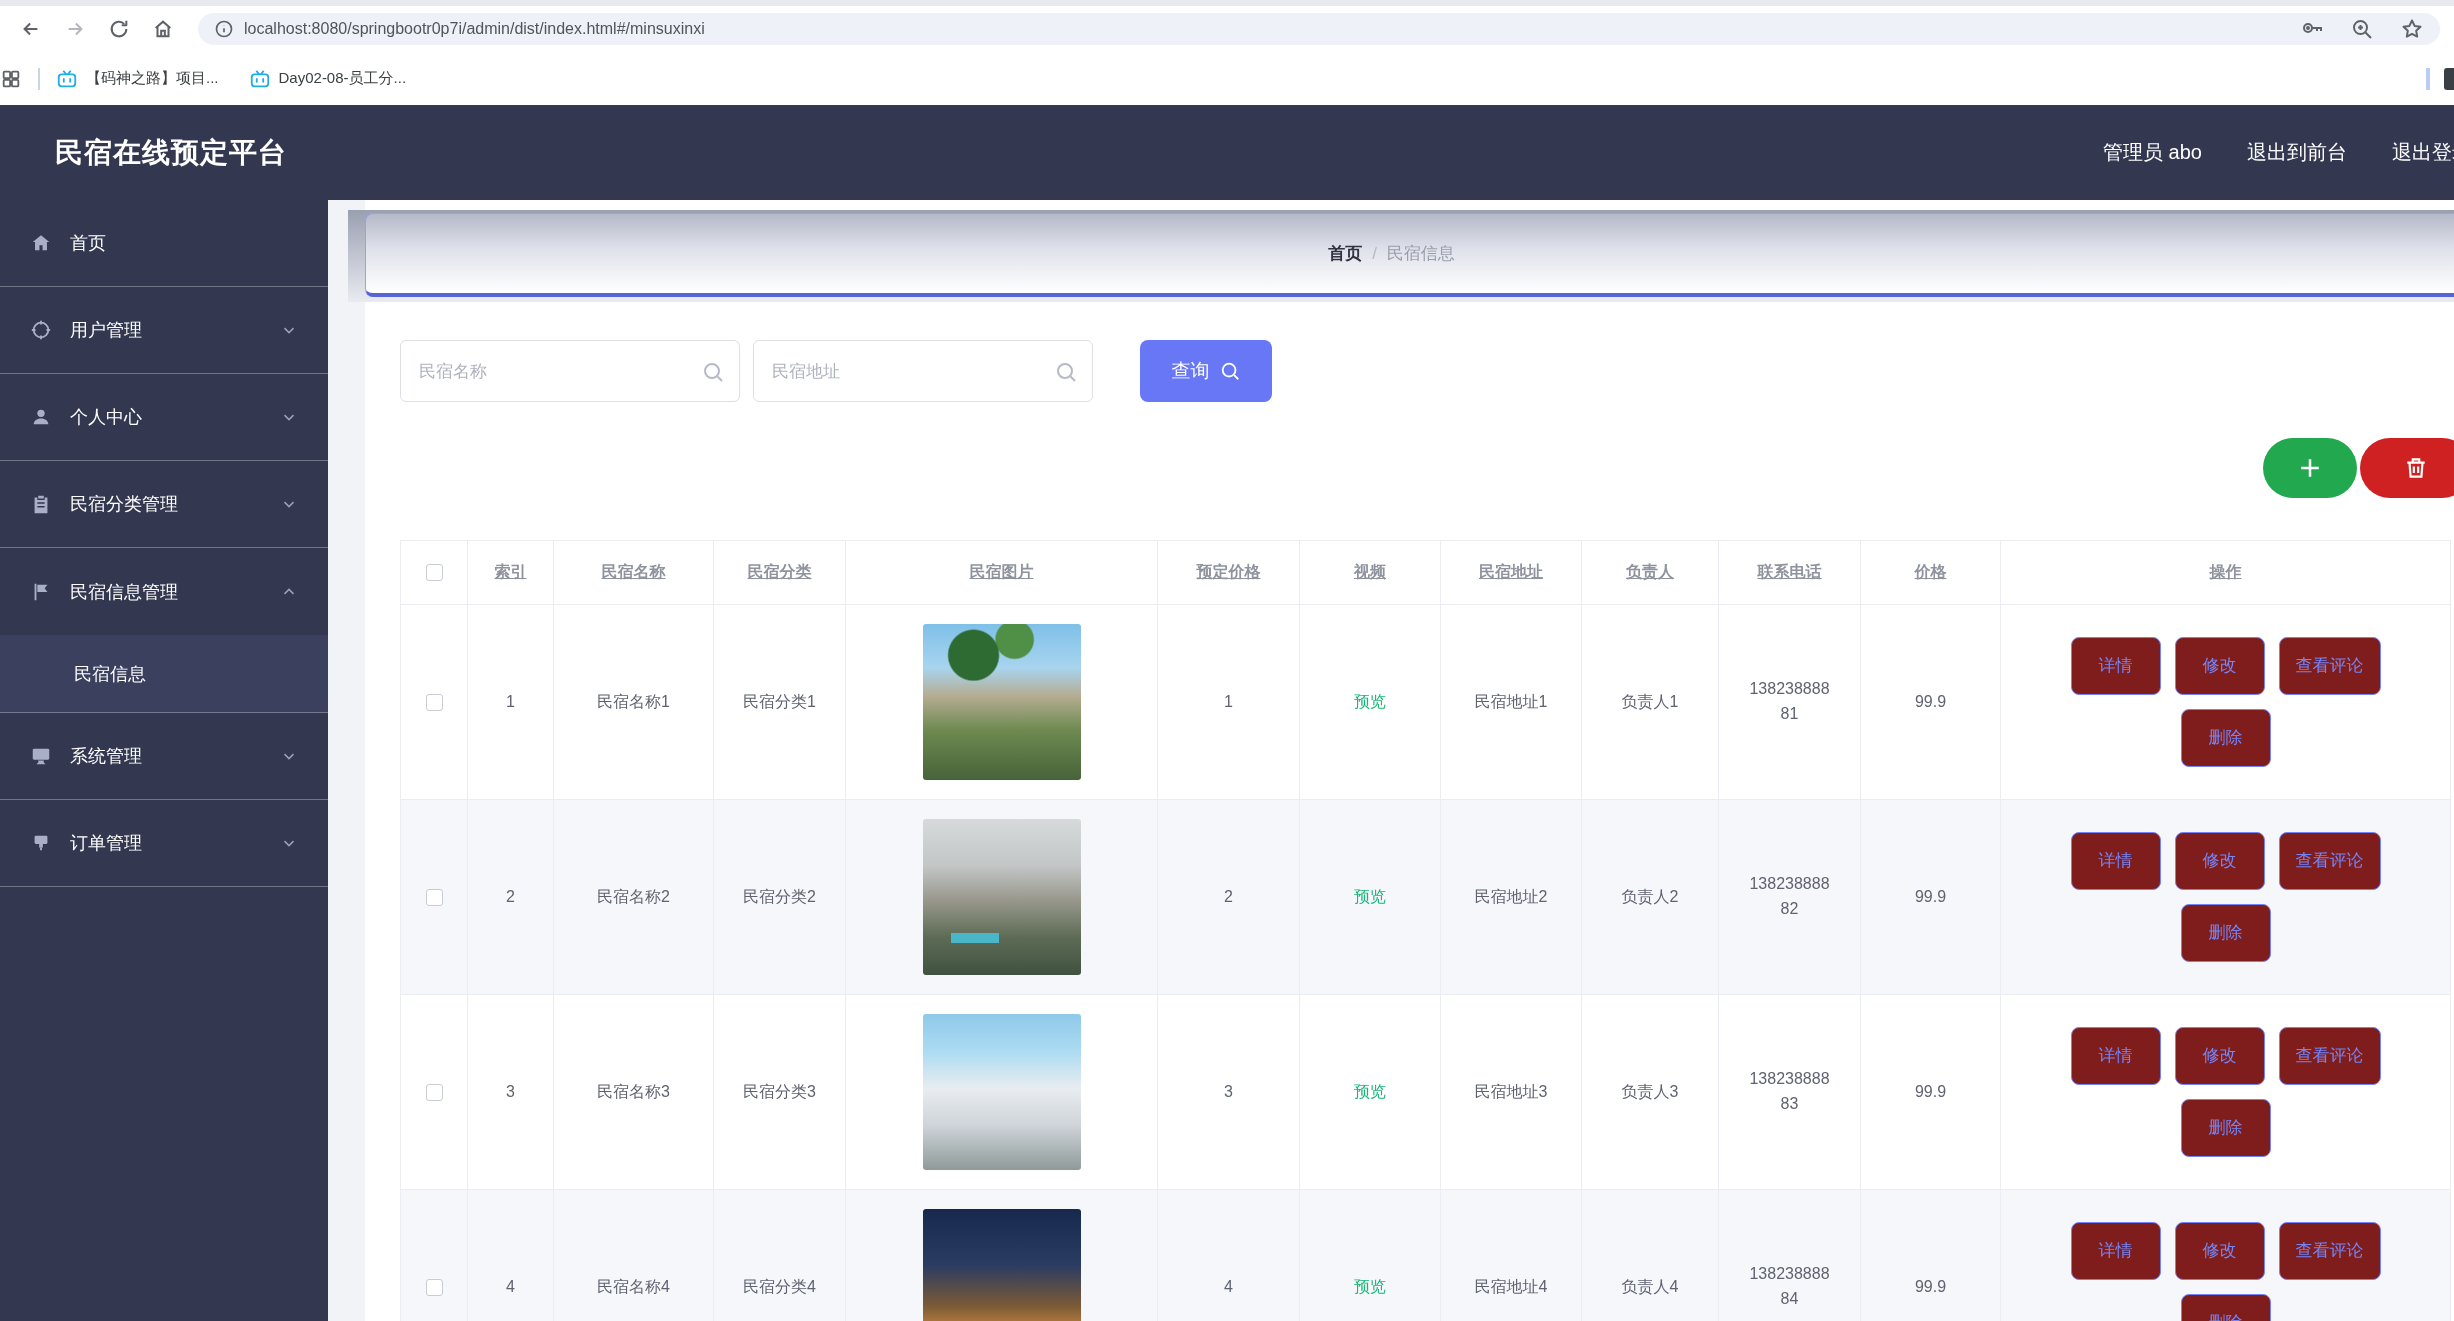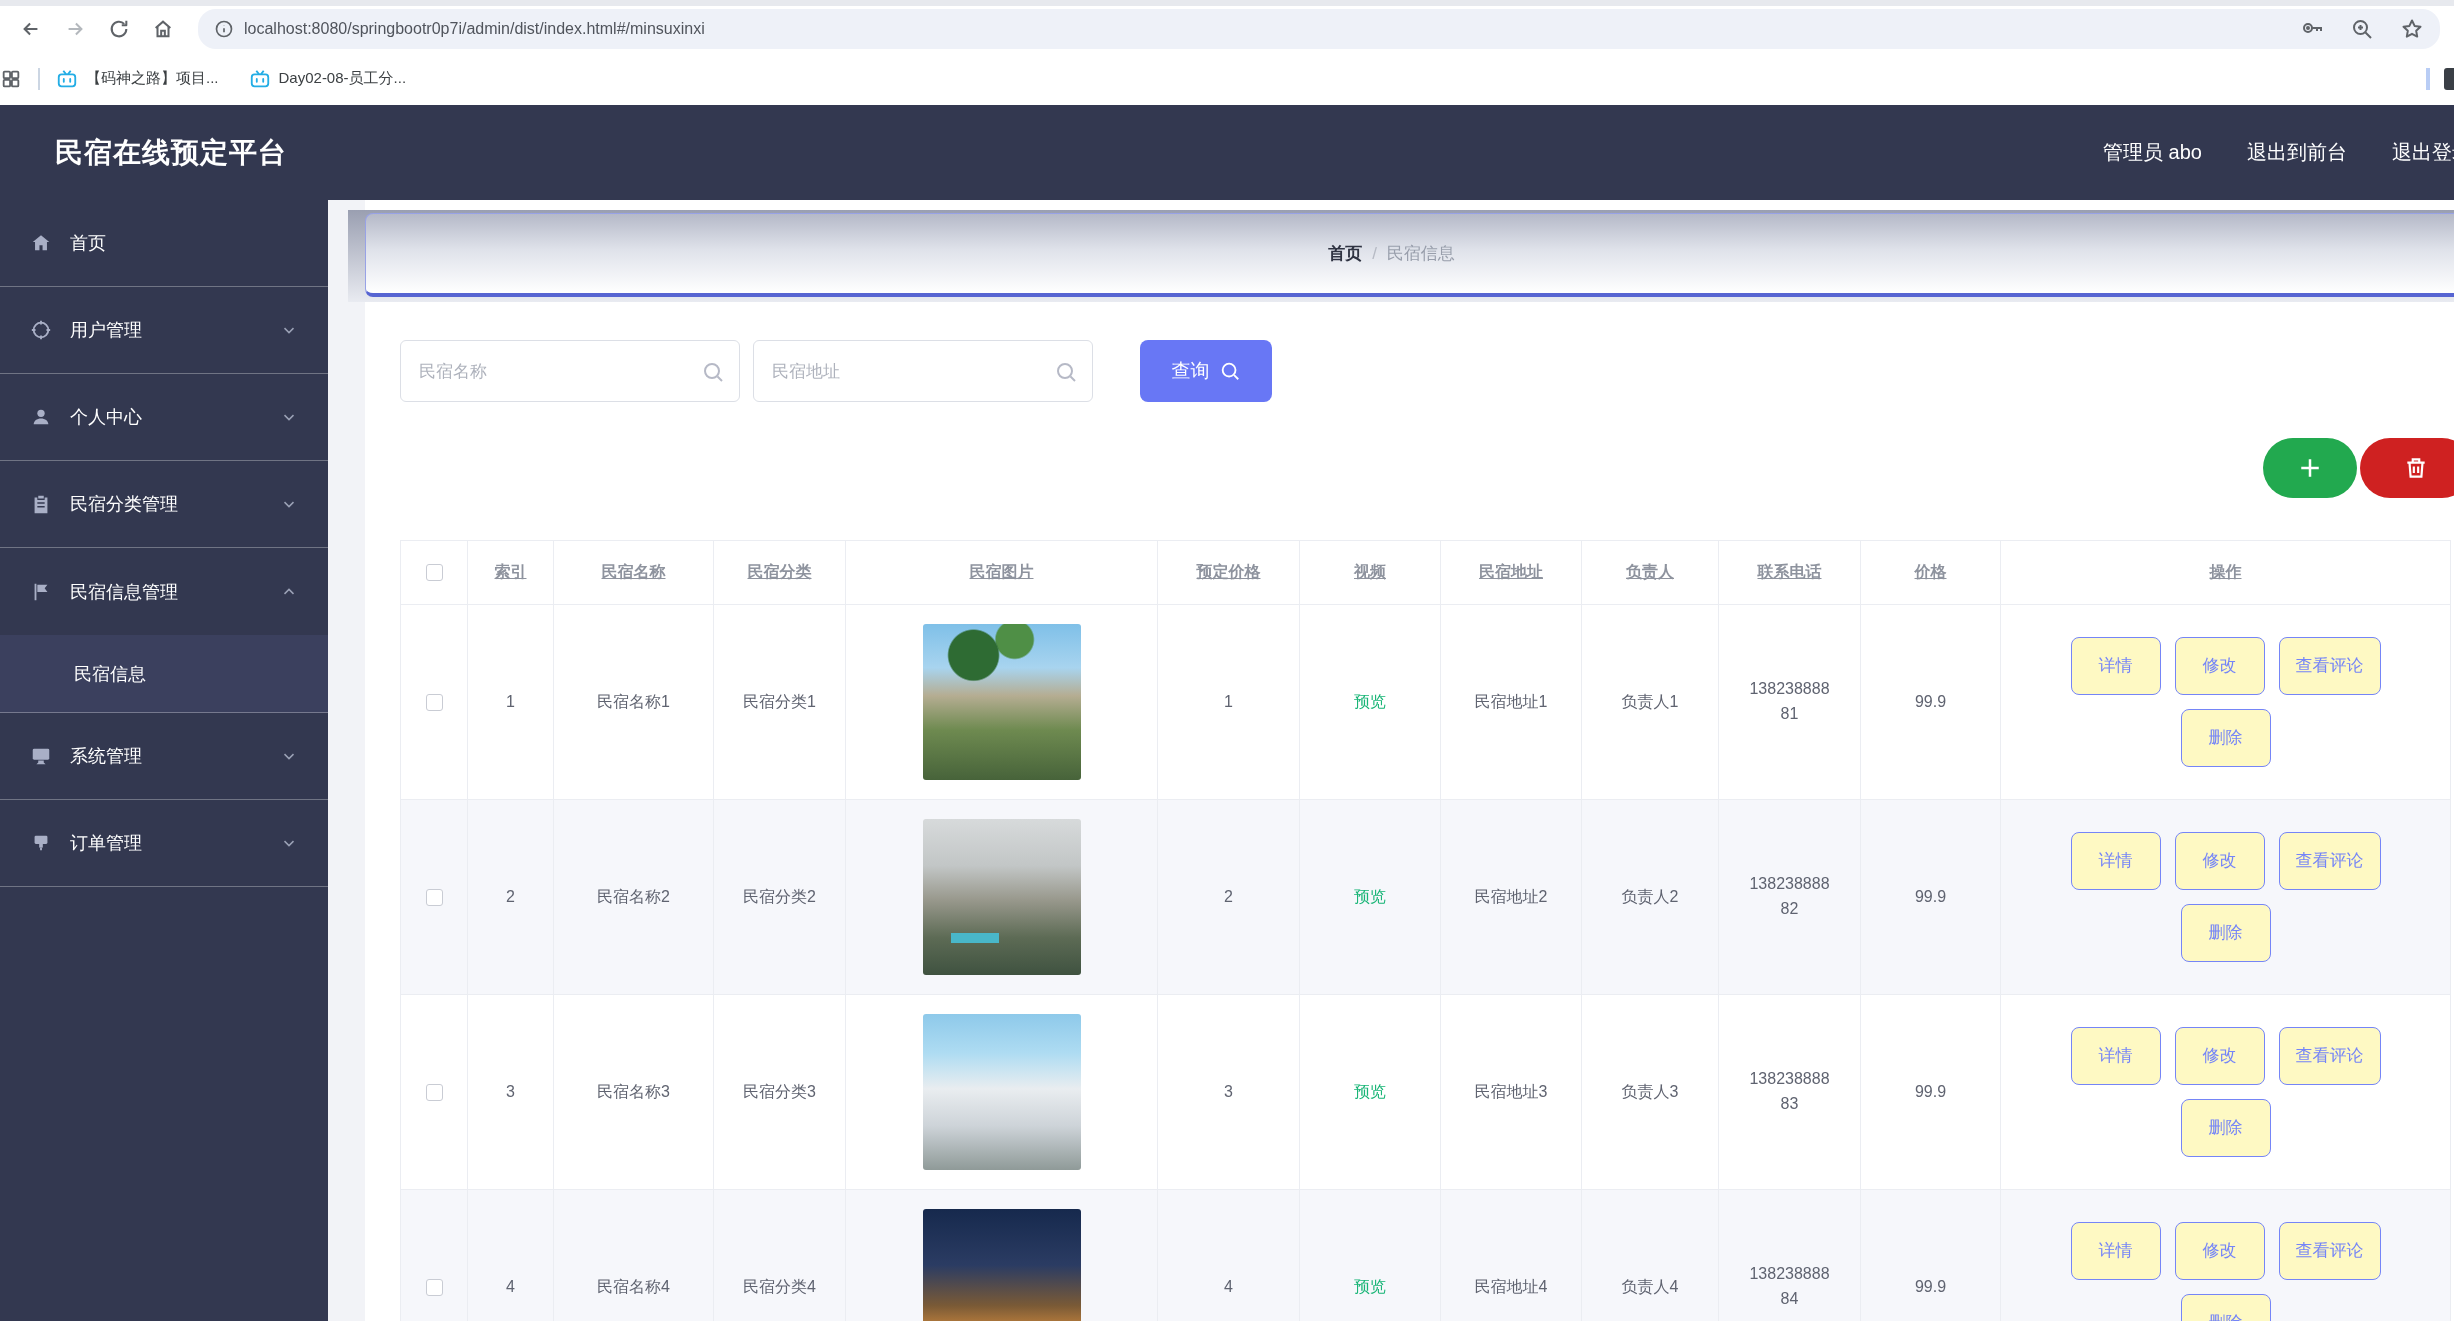--- a/index.html
+++ b/index.html
@@ -4,21 +4,21 @@
 <style>
   * { margin:0; padding:0; box-sizing:border-box; }
   html,body { width:2454px; height:1321px; overflow:hidden;
     font-family:"Liberation Sans","DejaVu Sans",sans-serif; background:#fff; }
 
   
   .chrome-strip { height:6px; background:#e7e9ee; }
   .toolbar { height:46px; background:#fff; display:flex; align-items:center; padding:0 14px; }
   .nav-ic { width:34px; height:34px; display:flex; align-items:center; justify-content:center; margin-right:10px; border-radius:50%; }
   .nav-ic svg { display:block; }
-  .url-pill { flex:1; height:40px; background:#eef1f8; border-radius:18px; margin-left:8px;
+  .url-pill { flex:1; height:32px; background:#eef1f8; border-radius:18px; margin-left:8px;
     display:flex; align-items:center; padding:0 16px; }
   .url-text { flex:1; font-size:16px; color:#50545c; margin-left:10px; white-space:nowrap; overflow:hidden; }
   .pill-ic { margin-left:26px; display:flex; align-items:center; }
   .bookmarks { height:53px; background:#fff; display:flex; align-items:center; position:relative; }
   .bm-sep { width:2px; height:22px; background:#ccd6e3; margin:0 16px; }
   .bm-item { display:flex; align-items:center; margin-right:30px; font-size:15px; color:#3c4043; }
   .bm-item .fav { margin-right:8px; display:flex; }
   .bm-right { position:absolute; right:0; top:0; height:100%; display:flex; align-items:center; }
   .bm-right .bar { width:4px; height:22px; background:#b9cdf5; margin-right:14px; }
   .bm-right .partial { width:10px; height:22px; background:#3a3f46; border-radius:3px 0 0 3px; }
@@ -90,21 +90,21 @@
       linear-gradient(180deg,#d7dadb 0%,#c2c6c6 30%,#98988c 52%,#5d6b55 76%,#3f5240 100%); }
   .photo-3 { background:
       linear-gradient(180deg,#8ec9ea 0%,#aedcf2 25%,#e9edf0 48%,#cdd3d8 72%,#8f9a98 100%); }
   .photo-4 { background:
       linear-gradient(180deg,#16294d 0%,#2b3c63 36%,#7a5a36 62%,#d98f3f 82%,#8a4f22 100%); }
   .preview-link { color:#18b576; cursor:pointer; }
   .phone { display:inline-block; width:84px; word-break:break-all; line-height:1.55; }
   .ops-line { display:flex; justify-content:center; gap:14px; }
   .ops-line + .ops-line { margin-top:14px; }
   .act-btn { min-width:90px; padding:0 16px; height:58px; line-height:56px; border:1px solid #7585f7;
-    color:#7585f7; border-radius:8px; background:#fef9c3; font-size:17px; cursor:pointer; font-family:inherit; }
+    color:#7585f7; border-radius:8px; background:#7f1d1d; font-size:17px; cursor:pointer; font-family:inherit; }
 </style>
 </head>
 <body>
 
 <div class="chrome-strip"></div>
 <div class="toolbar">
   <div class="nav-ic">
     <svg width="22" height="22" viewBox="0 0 24 24" fill="none" stroke="#5f6368" stroke-width="2.2">
         <path d="M19 12H5M11 18l-6-6 6-6"></path>
       </svg>

